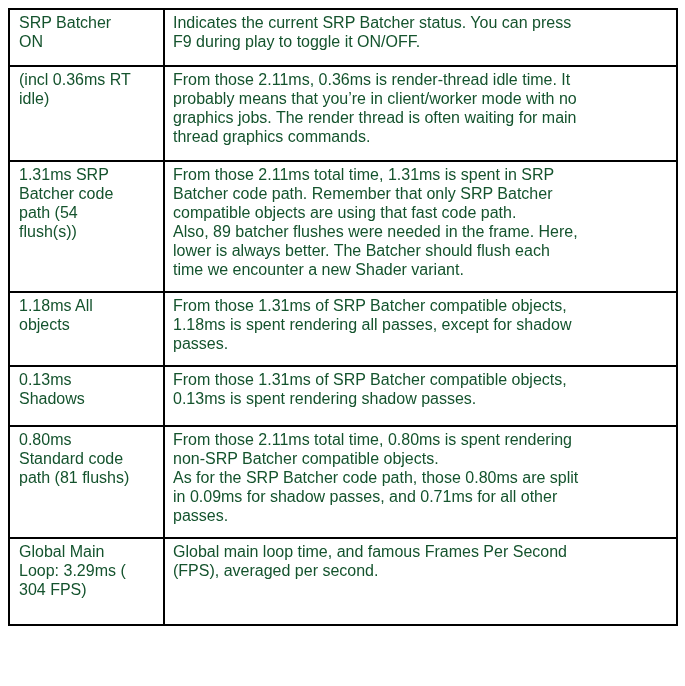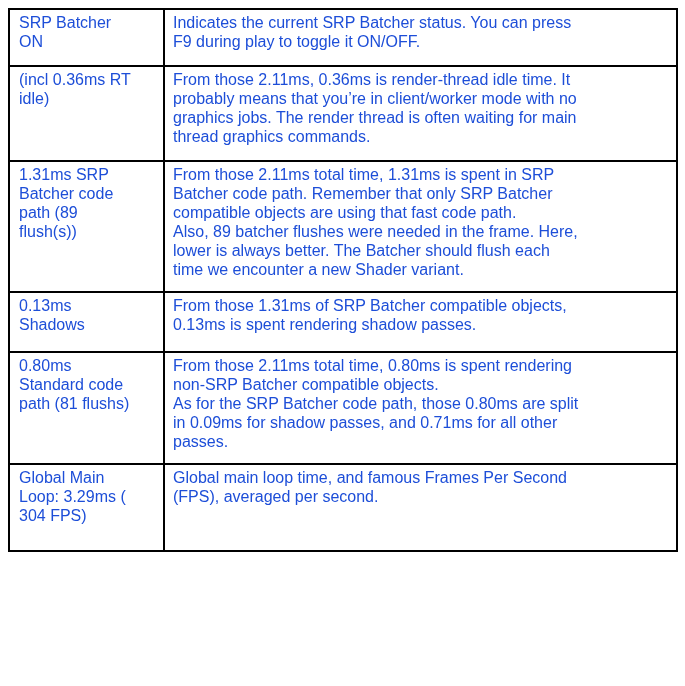--- a/index.html
+++ b/index.html
@@ -13,21 +13,21 @@
   table.stats {
     border-collapse: collapse;
     table-layout: fixed;
     width: 668px;
     margin: 8px 0 0 8px;
   }
   table.stats td {
     border: 2px solid #000000;
     vertical-align: top;
     box-sizing: border-box;
-    color: #1d4ed8;
+    color: #14532d;
     font-family: "Liberation Sans", sans-serif;
     font-size: 16px;
     line-height: 19px;
     white-space: pre-wrap;
     word-wrap: break-word;
   }
   col.c-term { width: 155px; }
   col.c-desc { width: 513px; }
   td.term { padding: 3px 6px 12px 9px; }
   td.desc { padding: 3px 13px 12px 8px; }
@@ -60,28 +60,35 @@
         <td class="term">(incl 0.36ms RT
 idle)</td>
         <td class="desc">From those 2.11ms, 0.36ms is render-thread idle time. It
 probably means that you’re in client/worker mode with no
 graphics jobs. The render thread is often waiting for main
 thread graphics commands.</td>
       </tr>
       <tr class="r4">
         <td class="term">1.31ms SRP
 Batcher code
-path (89
+path (54
 flush(s))</td>
         <td class="desc">From those 2.11ms total time, 1.31ms is spent in SRP
 Batcher code path. Remember that only SRP Batcher
 compatible objects are using that fast code path.
 Also, 89 batcher flushes were needed in the frame. Here,
 lower is always better. The Batcher should flush each
 time we encounter a new Shader variant.</td>
+      </tr>
+      <tr class="r5">
+        <td class="term">1.18ms All
+objects</td>
+        <td class="desc">From those 1.31ms of SRP Batcher compatible objects,
+1.18ms is spent rendering all passes, except for shadow
+passes.</td>
       </tr>
       <tr class="r6">
         <td class="term">0.13ms
 Shadows</td>
         <td class="desc">From those 1.31ms of SRP Batcher compatible objects,
 0.13ms is spent rendering shadow passes.</td>
       </tr>
       <tr class="r7">
         <td class="term">0.80ms
 Standard code

